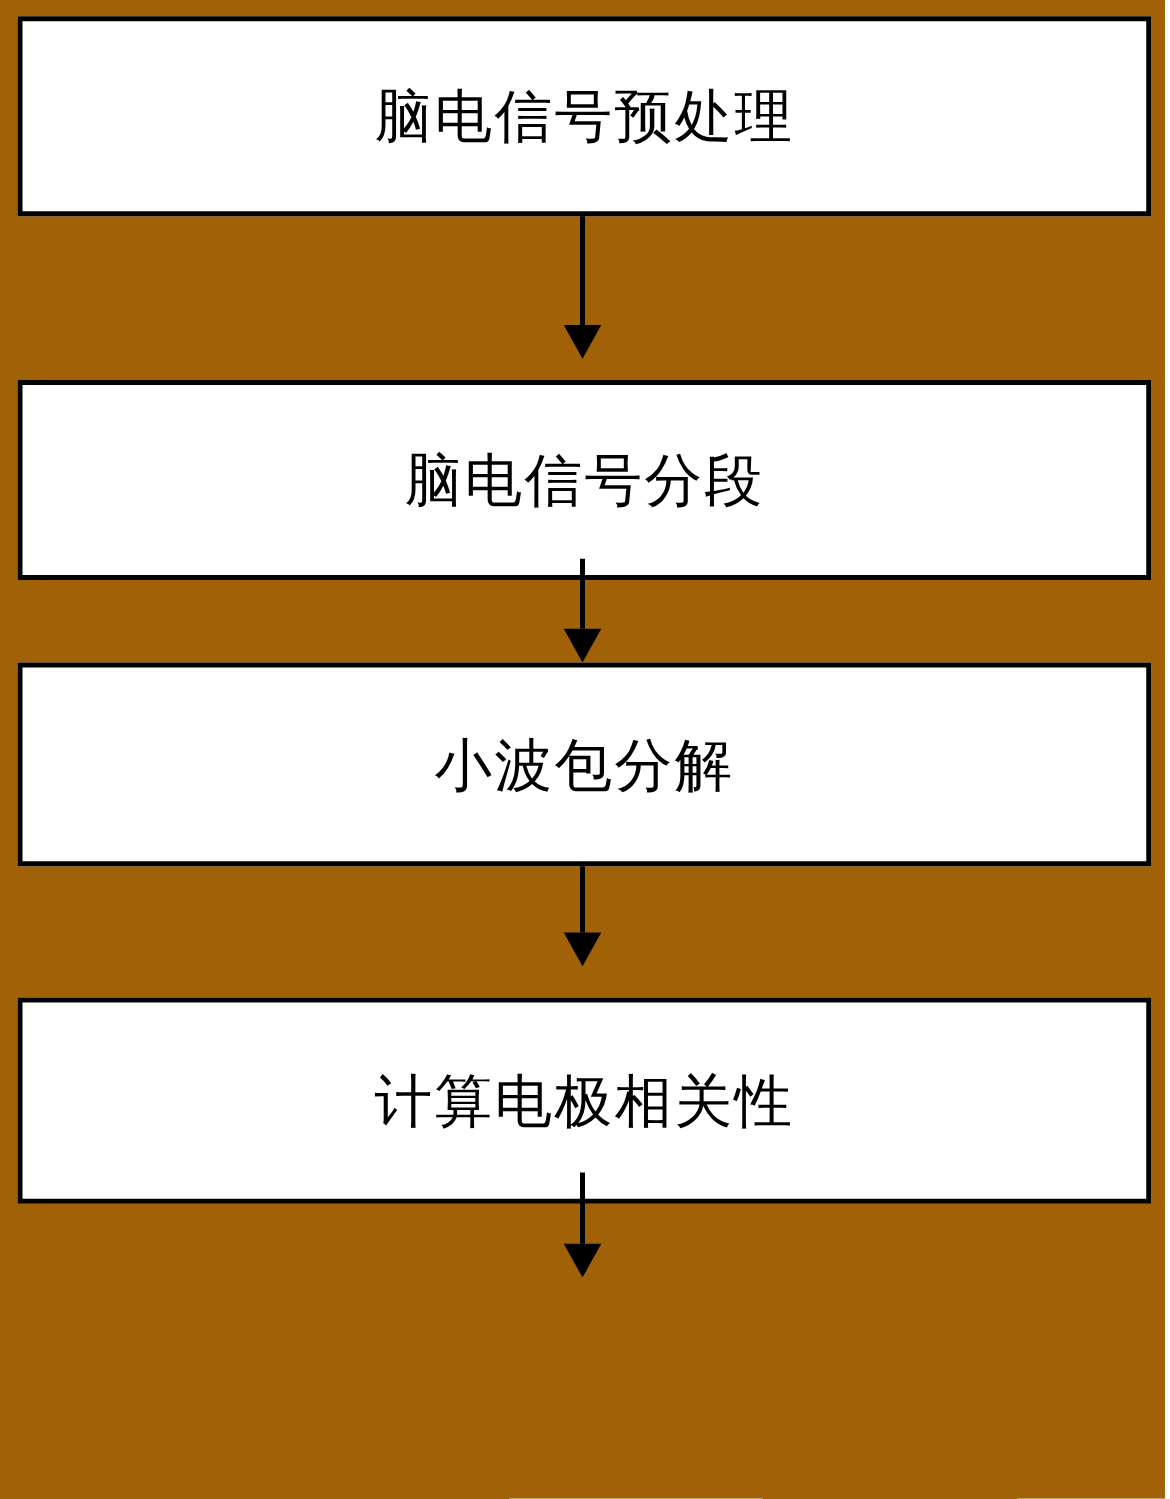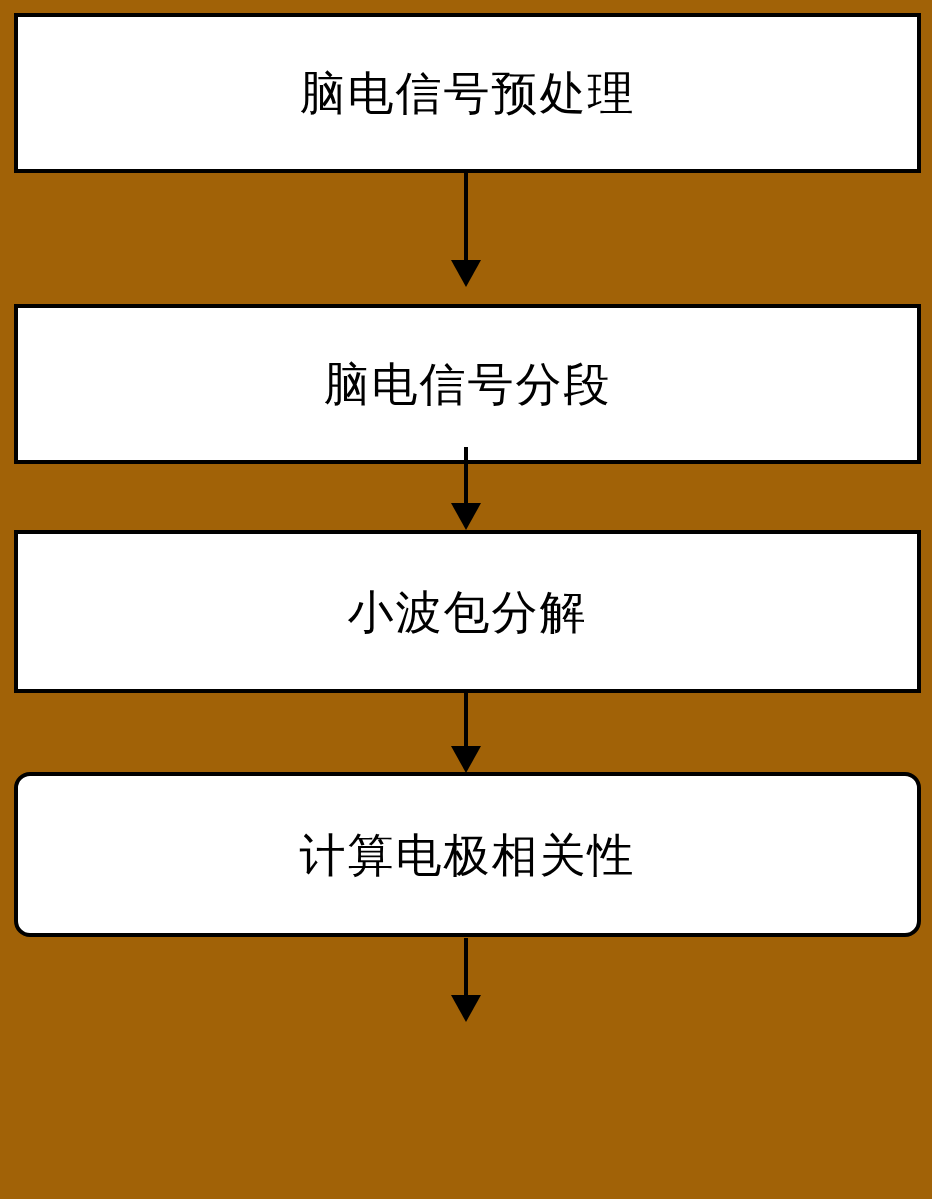--- a/index.html
+++ b/index.html
@@ -29,21 +29,21 @@
   .flow-node .node-label {
     font-size: 46px;
     line-height: 1;
     color: #000000;
     letter-spacing: 2px;
     white-space: nowrap;
   }
   .node-1 { top: 13px;   height: 160px; }
   .node-2 { top: 304px;  height: 160px; }
   .node-3 { top: 530px;  height: 163px; }
-  .node-4 { top: 772px;  height: 165px; border-radius: 16px; }
+  .node-4 { top: 798px;  height: 165px; }
   .node-5 { top: 1022px; height: 161px; }
 
   .flow-arrow {
     position: absolute;
     left: 0;
     width: 100%;
     display: flex;
     flex-direction: column;
     align-items: center;
     pointer-events: none;

